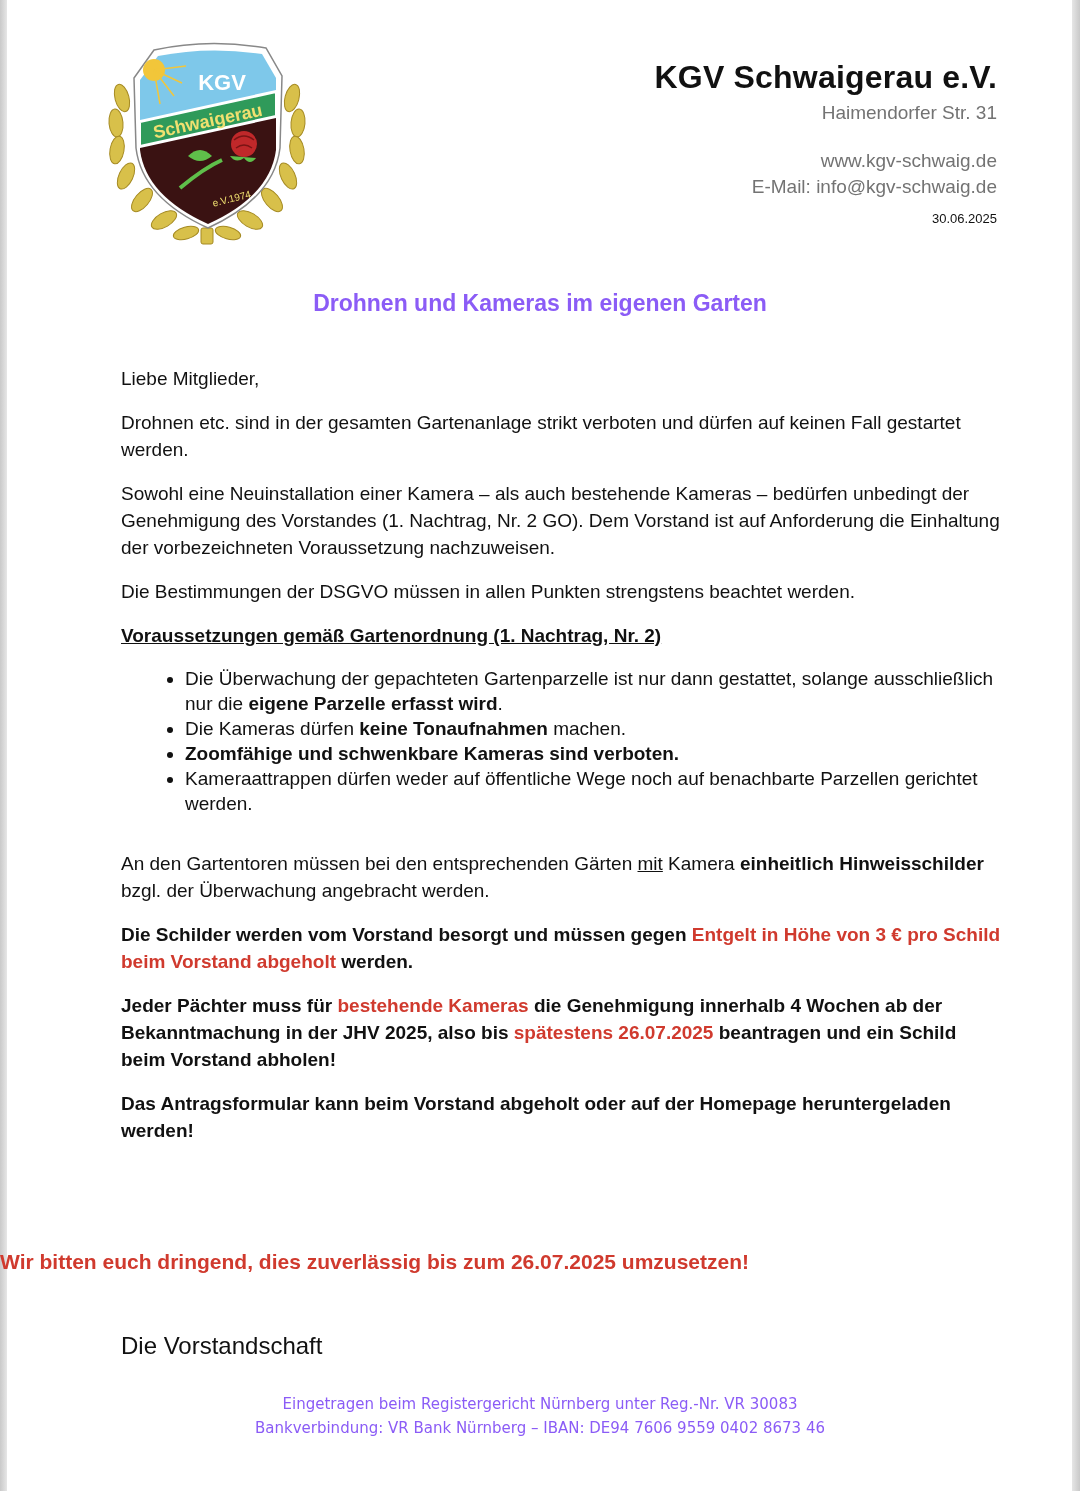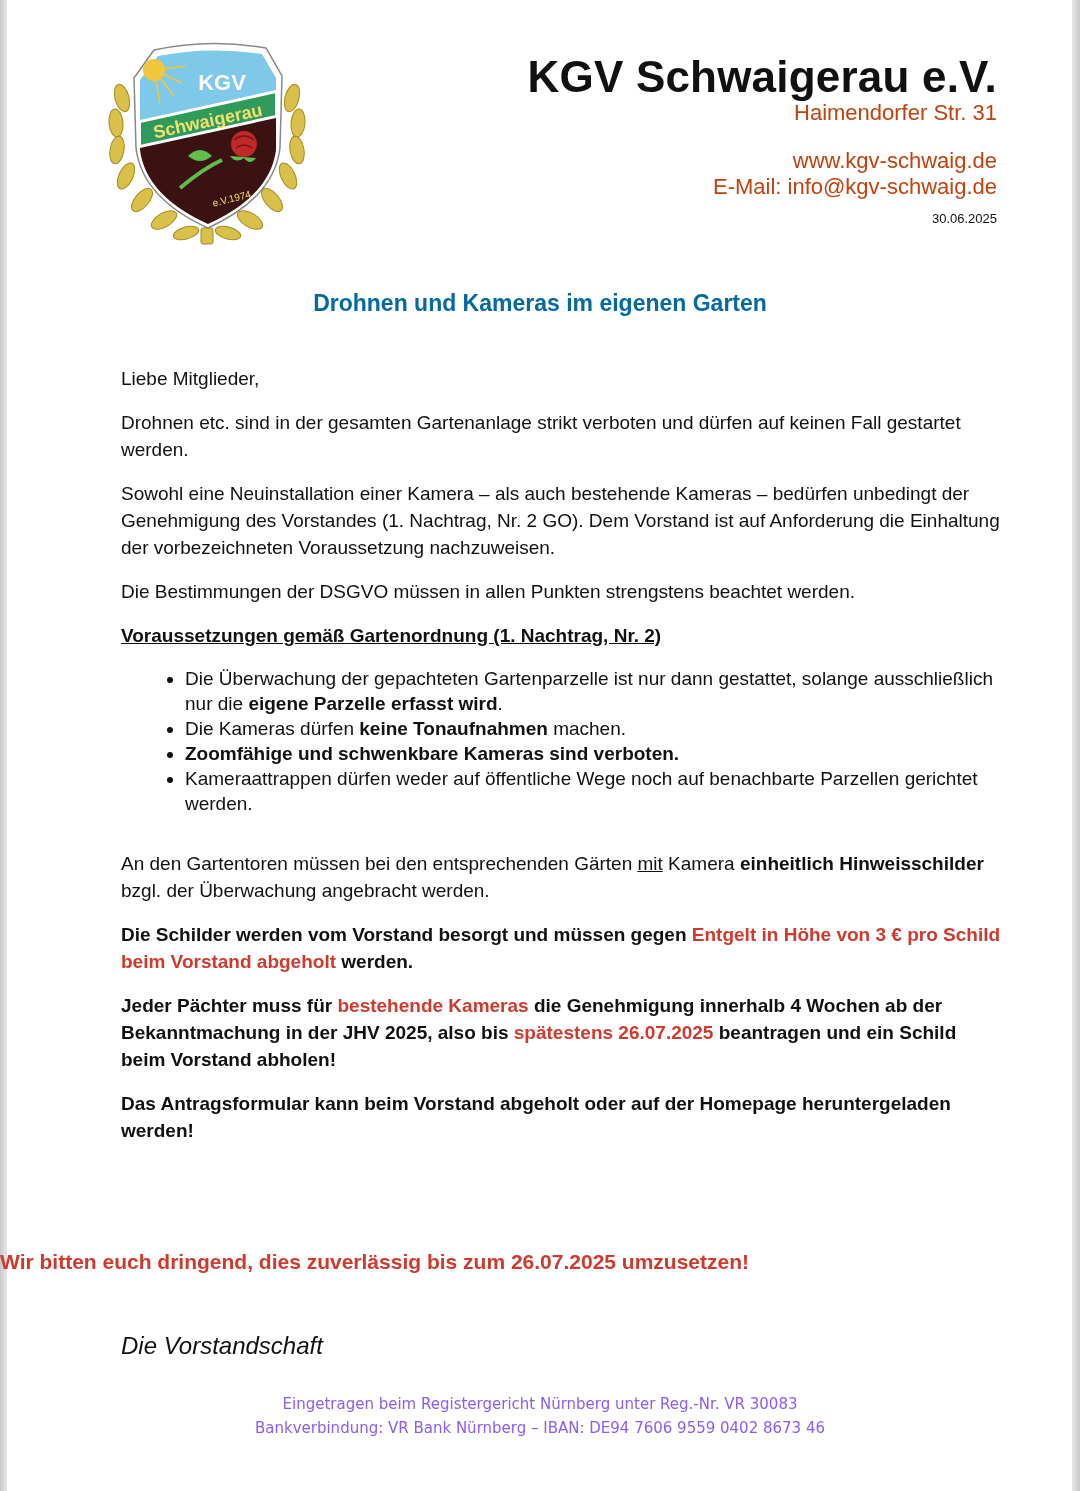--- a/index.html
+++ b/index.html
@@ -8,37 +8,37 @@
     background: #ffffff;
     font-family: "Liberation Sans", sans-serif;
     color: #111;
   }
   .edge-left { position: absolute; left: 0; top: 0; width: 7px; height: 1491px;
     background: linear-gradient(to right, #c9c9c9, #e6e6e6); }
   .edge-right { position: absolute; right: 0; top: 0; width: 8px; height: 1491px;
     background: linear-gradient(to left, #c9c9c9, #e6e6e6); }
   .logo { position: absolute; left: 104px; top: 28px; width: 206px; height: 222px; }
   .header { position: absolute; right: 83px; top: 58px; text-align: right; }
-  .org-name { font-size: 44px; font-weight: bold; letter-spacing: 0.2px; line-height: 38px; margin-bottom: 4px; }
-  .addr { font-size: 22px; line-height: 26px; color: #c2410c; }
+  .org-name { font-size: 32px; font-weight: bold; letter-spacing: 0.2px; line-height: 38px; margin-bottom: 4px; }
+  .addr { font-size: 19px; line-height: 26px; color: #737373; }
   .gap { height: 22px; }
   .date { font-size: 13px; line-height: 22px; margin-top: 8px; }
   .title { position: absolute; left: 0; right: 0; top: 290px; text-align: center;
-    font-size: 23px; font-weight: bold; color: #0369a1; }
+    font-size: 23px; font-weight: bold; color: #8b5cf6; }
   .body { position: absolute; left: 121px; top: 365px; width: 880px; font-size: 19px; line-height: 27px; }
   .body p { margin: 0 0 17px 0; }
   .b { font-weight: bold; }
   .red { color: #d03a2e; }
   .u { text-decoration: underline; }
   .section-head { font-weight: bold; text-decoration: underline; margin: 0 0 20px 0; }
   ul { margin: 0 0 34px 0; padding-left: 64px; line-height: 25px; }
   li { margin: 0; }
   .closing { position: absolute; left: 0; right: 0; top: 1250px; text-align: left;
     font-size: 21px; font-weight: bold; color: #d03a2e; }
-  .signature { position: absolute; left: 121px; top: 1332px; font-size: 24px; font-style: italic; }
+  .signature { position: absolute; left: 121px; top: 1332px; font-size: 24px; }
   .footer { position: absolute; left: 0; right: 0; top: 1392px; text-align: center;
     font-family: "DejaVu Sans", sans-serif; font-size: 15px; line-height: 24px; color: #8b5cf6; }
 </style>
 </head>
 <body>
 
 <div class="edge-left"></div>
 <div class="edge-right"></div>
 
 <svg class="logo" viewBox="0 0 206 222">

